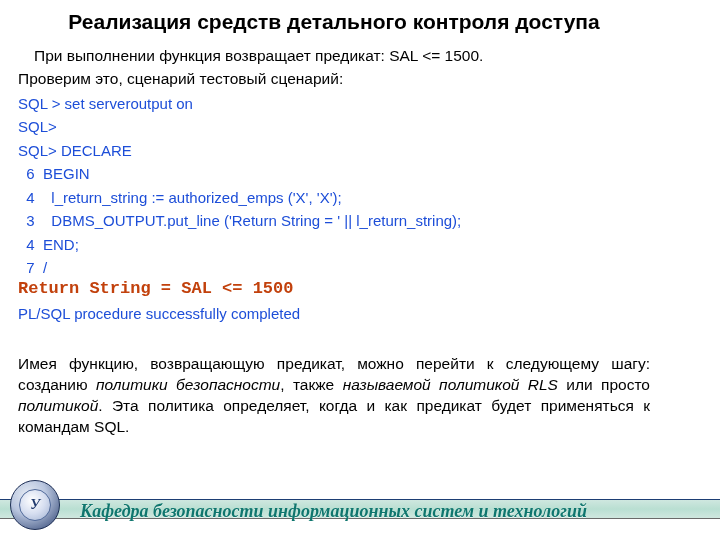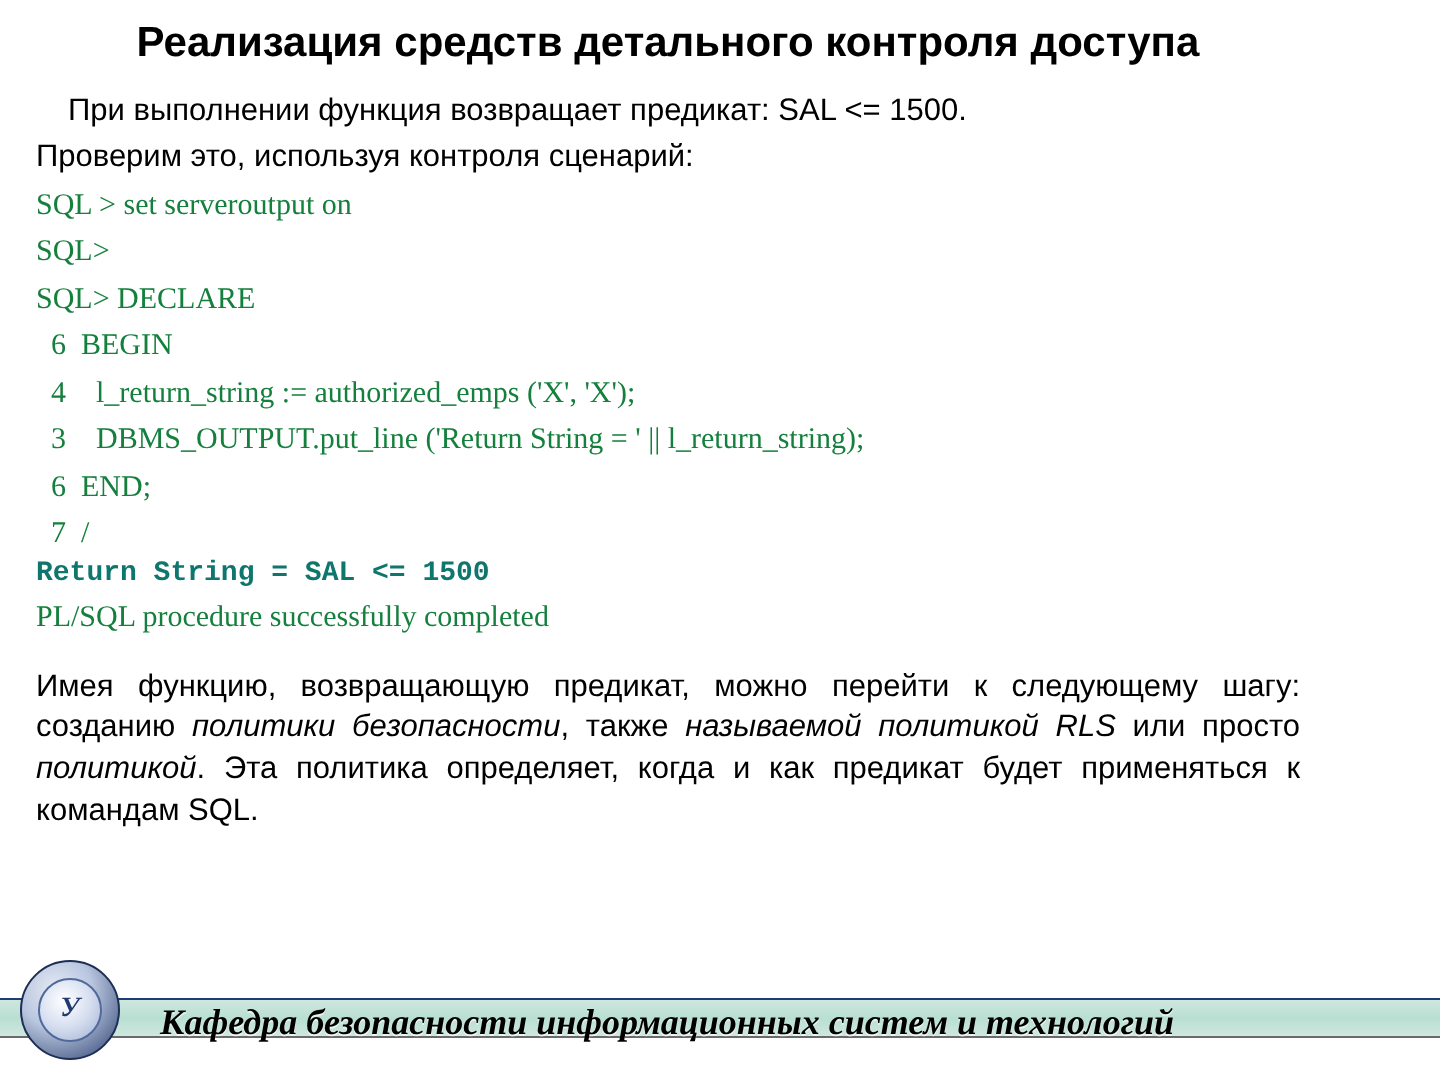--- a/index.html
+++ b/index.html
@@ -27,37 +27,37 @@
     padding-bottom: 6px;
   }
   .body {
     padding: 0 18px;
     font-size: 15.5px;
     line-height: 1.35;
   }
   .intro1 { margin-top: 6px; margin-left: 16px; }
   .intro2 { margin-top: 2px; }
   .code {
-    font-family: Liberation Serif, serif;
+    font-family: Liberation Sans, sans-serif;
     font-size: 15px;
-    color: #15803d;
+    color: #1d4ed8;
     white-space: pre;
     line-height: 1.3;
     margin-top: 4px;
   }
   .code-bold {
     font-family: "Courier New", monospace;
-    font-size: 14px;
+    font-size: 17px;
     font-weight: bold;
-    color: #0f766e;
+    color: #c2410c;
     white-space: pre;
     line-height: 1.3;
   }
   .para {
-    margin-top: 14px;
+    margin-top: 31px;
     text-align: justify;
   }
   .ital { font-style: italic; }
   .footer {
     position: absolute;
     left: 0;
     bottom: 8px;
     width: 720px;
     height: 44px;
   }
@@ -84,21 +84,21 @@
     width: 720px;
     height: 1px;
     background: #6a6a6a;
   }
   .footer-text {
     position: absolute;
     left: 80px;
     bottom: 10px;
     font-style: italic;
     font-weight: bold;
-    color: #000000;
+    color: #0f766e;
     font-size: 18px;
     text-shadow: 0 1px 0 rgba(255,255,255,0.6);
     font-family: "Times New Roman", serif;
   }
   .crest {
     position: absolute;
     left: 10px;
     bottom: 4px;
     width: 48px;
     height: 48px;
@@ -129,29 +129,29 @@
 </style>
 </head>
 <body>
 
 <div class="slide">
 
   <div class="title">Реализация средств детального контроля доступа</div>
 
   <div class="body">
     <div class="intro1">При выполнении функция возвращает предикат: SAL &lt;= 1500.</div>
-    <div class="intro2">Проверим это, используя контроля сценарий:</div>
+    <div class="intro2">Проверим это, сценарий тестовый сценарий:</div>
 
     <div class="code">SQL &gt; set serveroutput on</div>
     <div class="code">SQL&gt;</div>
     <div class="code">SQL&gt; DECLARE</div>
     <div class="code">  6  BEGIN</div>
     <div class="code">  4    l_return_string := authorized_emps ('X', 'X');</div>
     <div class="code">  3    DBMS_OUTPUT.put_line ('Return String = ' || l_return_string);</div>
-    <div class="code">  6  END;</div>
+    <div class="code">  4  END;</div>
     <div class="code">  7  /</div>
 
     <div class="code-bold">Return String = SAL &lt;= 1500</div>
     <div class="code">PL/SQL procedure successfully completed</div>
 
     <div class="para">
       <span>Имея функцию, возвращающую предикат, можно перейти к следующему шагу: созданию </span><span class="ital">политики безопасности</span><span>, также </span><span class="ital">называемой политикой RLS</span><span> или просто </span><span class="ital">политикой</span><span>. Эта политика определяет, когда и как предикат будет применяться к командам SQL.</span>
     </div>
   </div>
 

